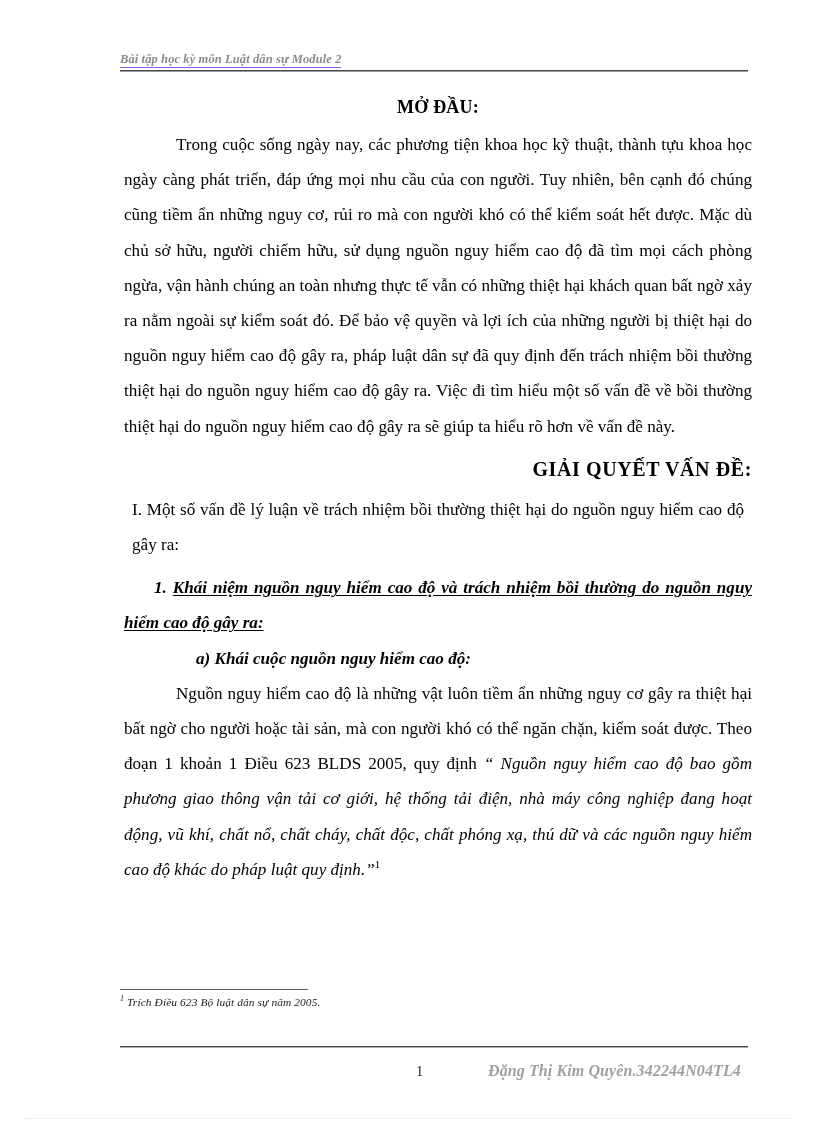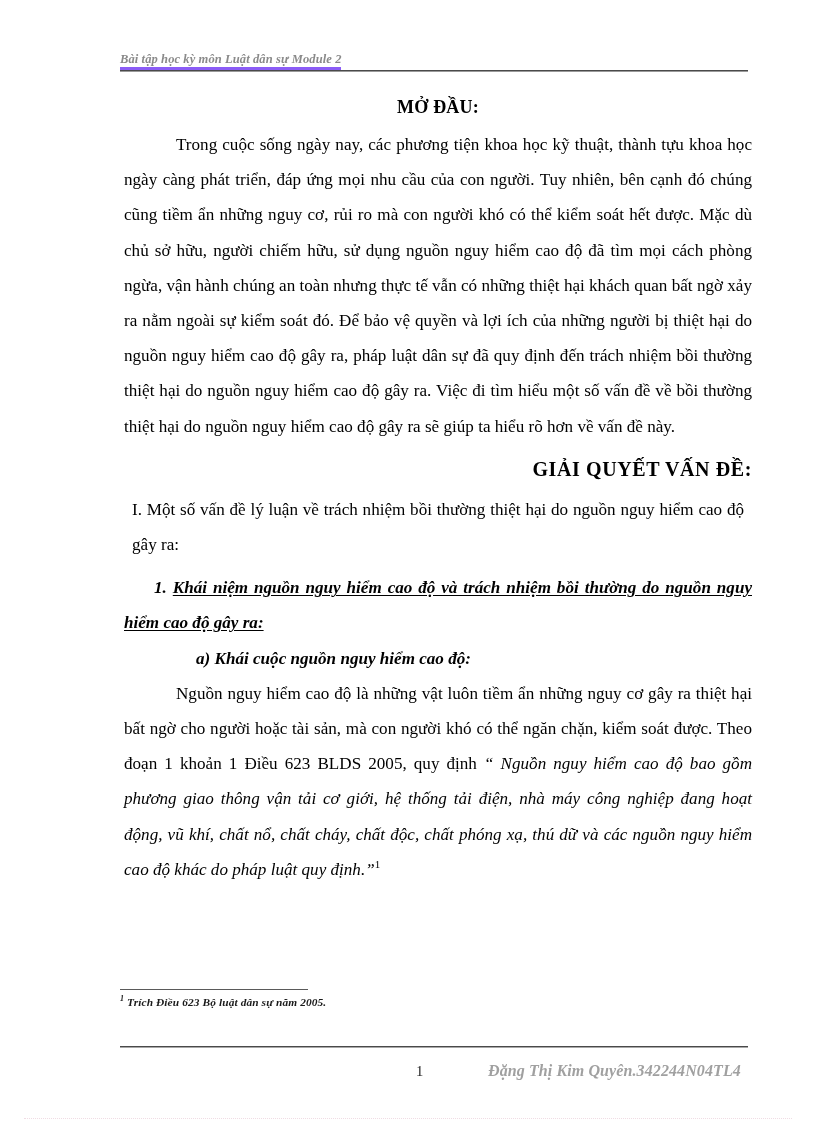--- a/index.html
+++ b/index.html
@@ -40,21 +40,21 @@
     width: 628px;
   }
   .header-text {
     font-style: italic;
     font-weight: bold;
     font-size: 12.5px;
     color: #8a8a8a;
     letter-spacing: 0.1px;
     line-height: 14px;
     white-space: nowrap;
-    border-bottom: 5px solid #8b5cf6;
+    border-bottom: 1px solid #8b5cf6;
     display: inline-block;
     padding-bottom: 1px;
   }
   .header-rule {
     position: absolute;
     left: 0;
     top: 21px;
     width: 628px;
     border-top: 1.6px solid #4a4a4a;
     border-bottom: 1.6px solid #9a9a9a;
@@ -151,21 +151,21 @@
   }
   .footnote-rule {
     width: 188px;
     border-top: 1.3px solid #5a5a5a;
     margin: 0 0 5px 0;
     height: 0;
   }
   .footnote-text {
     font-size: 11.4px;
     font-style: italic;
-    font-weight: bold;
+    font-weight: normal;
     line-height: 14px;
     color: #1a1a1a;
     margin: 0;
     letter-spacing: 0.1px;
   }
   .footnote-text sup {
     font-size: 8px;
     vertical-align: super;
     line-height: 0;
   }

